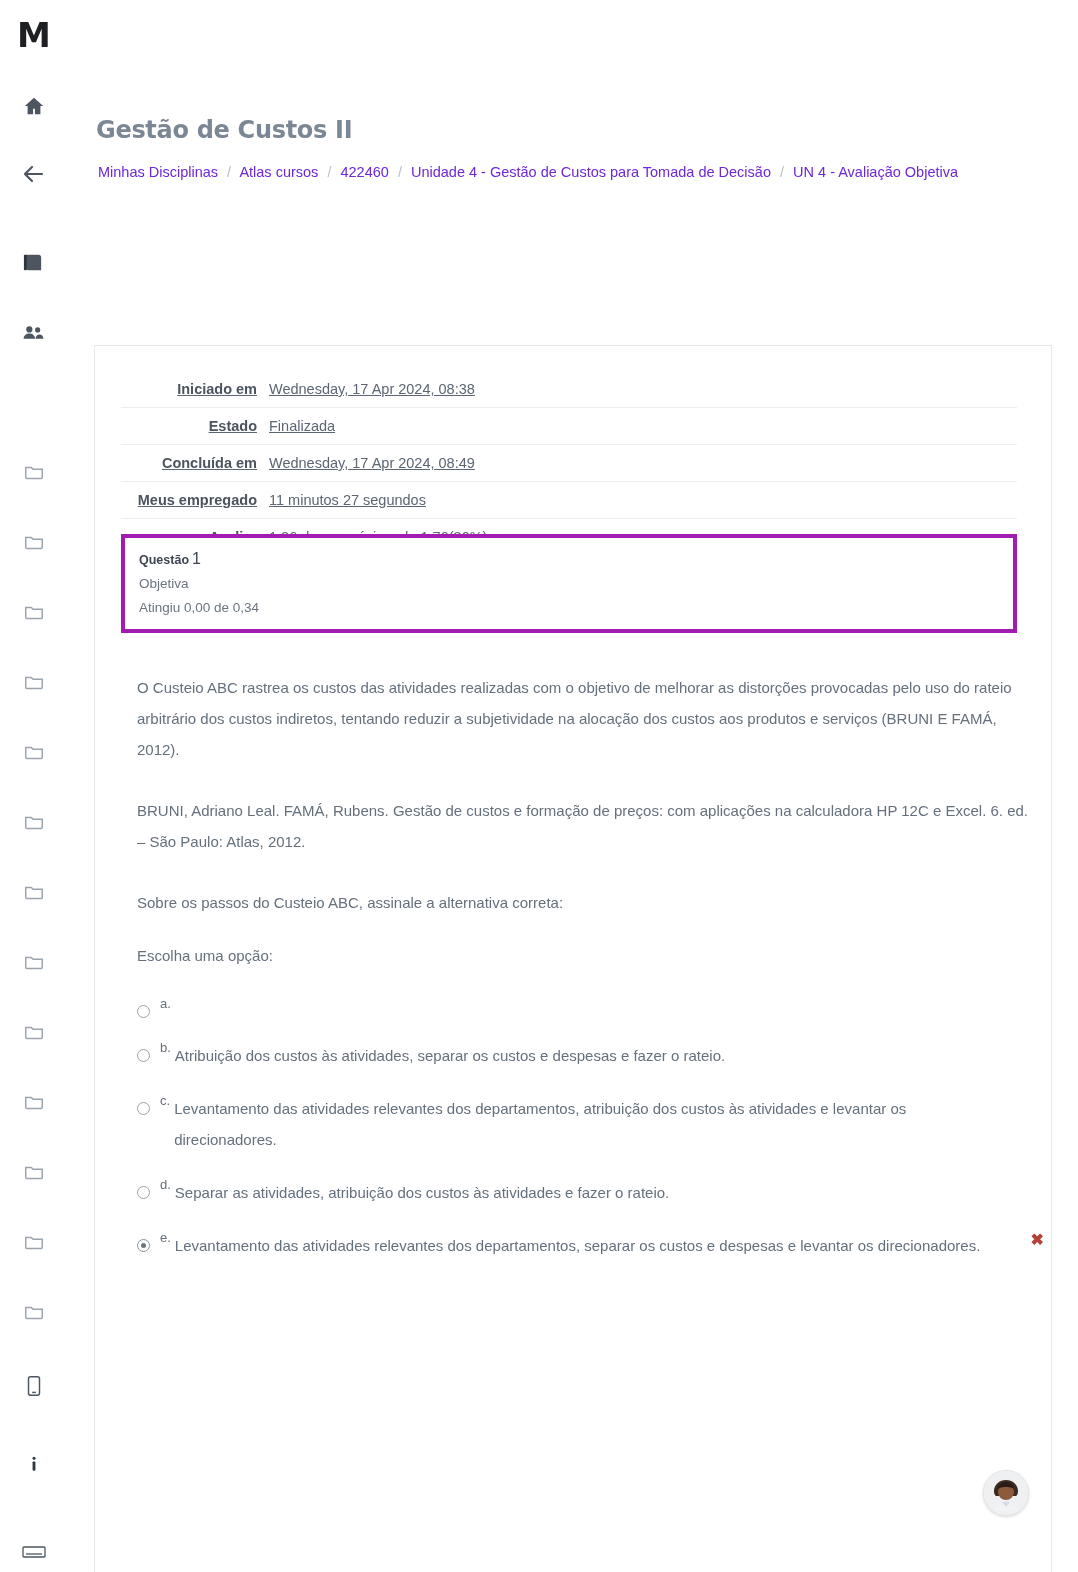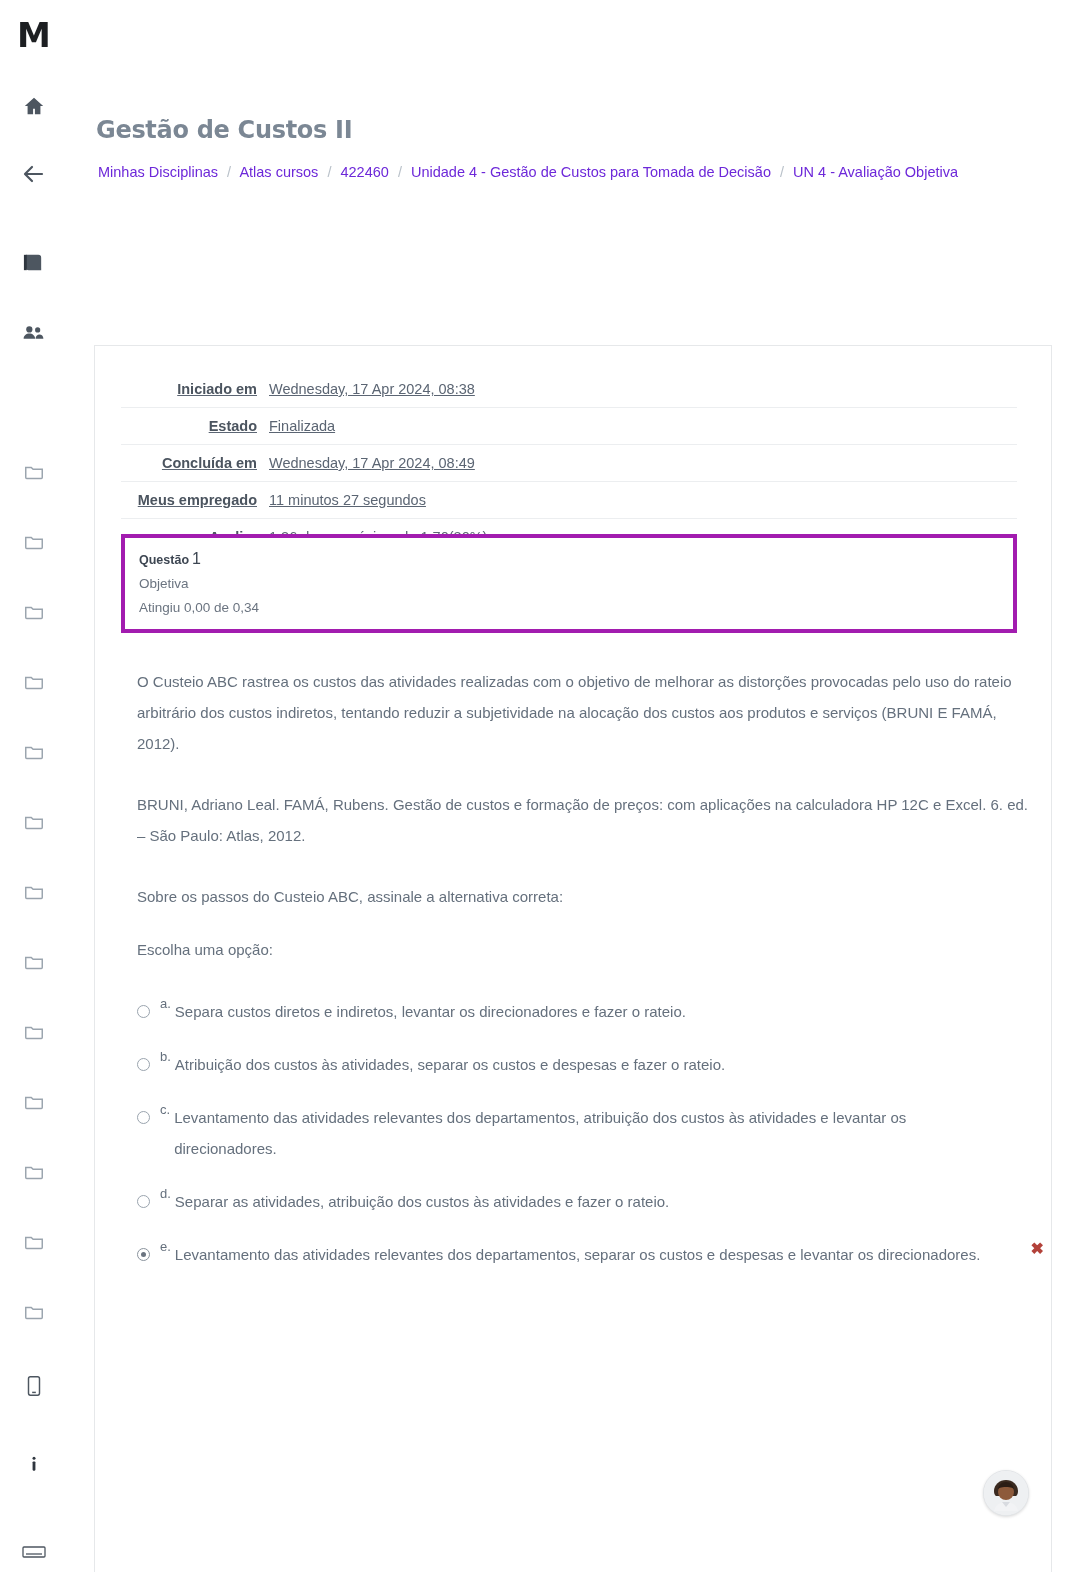--- a/index.html
+++ b/index.html
@@ -153,21 +153,21 @@
   
   .qbody {
     position: absolute;
     left: 42px;
     top: 320px;
     width: 900px;
     font-size: 15px;
     line-height: 31px;
     color: #65707d;
   }
-  .qbody p { margin: 0 0 30px 0; }
+  .qbody p { margin: 6px 0 30px 0; }
   .qbody p.tight { margin-bottom: 22px; }
   .prompt-label { margin: 0 0 12px 0; }
 
   
   .answers {
     position: absolute;
     left: 42px;
     top: 650px;
     width: 915px;
   }
@@ -412,21 +412,20 @@
       <p>BRUNI, Adriano Leal. FAMÁ, Rubens. Gestão de custos e formação de preços: com aplicações na calculadora HP 12C e Excel. 6. ed. – São Paulo: Atlas, 2012.</p>
       <p class="tight">Sobre os passos do Custeio ABC, assinale a alternativa correta:</p>
       <p class="prompt-label">Escolha uma opção:</p>
     </div>
 
     <div class="answers">
 
       <div class="answer">
         <span class="radio"></span>
         <span class="ans-letter">a.</span>
-        <span class="ans-text">Separa custos diretos e indiretos, levantar os direcionadores e fazer o rateio.</span>
       </div>
 
       <div class="answer">
         <span class="radio"></span>
         <span class="ans-letter">b.</span>
         <span class="ans-text">Atribuição dos custos às atividades, separar os custos e despesas e fazer o rateio.</span>
       </div>
 
       <div class="answer">
         <span class="radio"></span>

